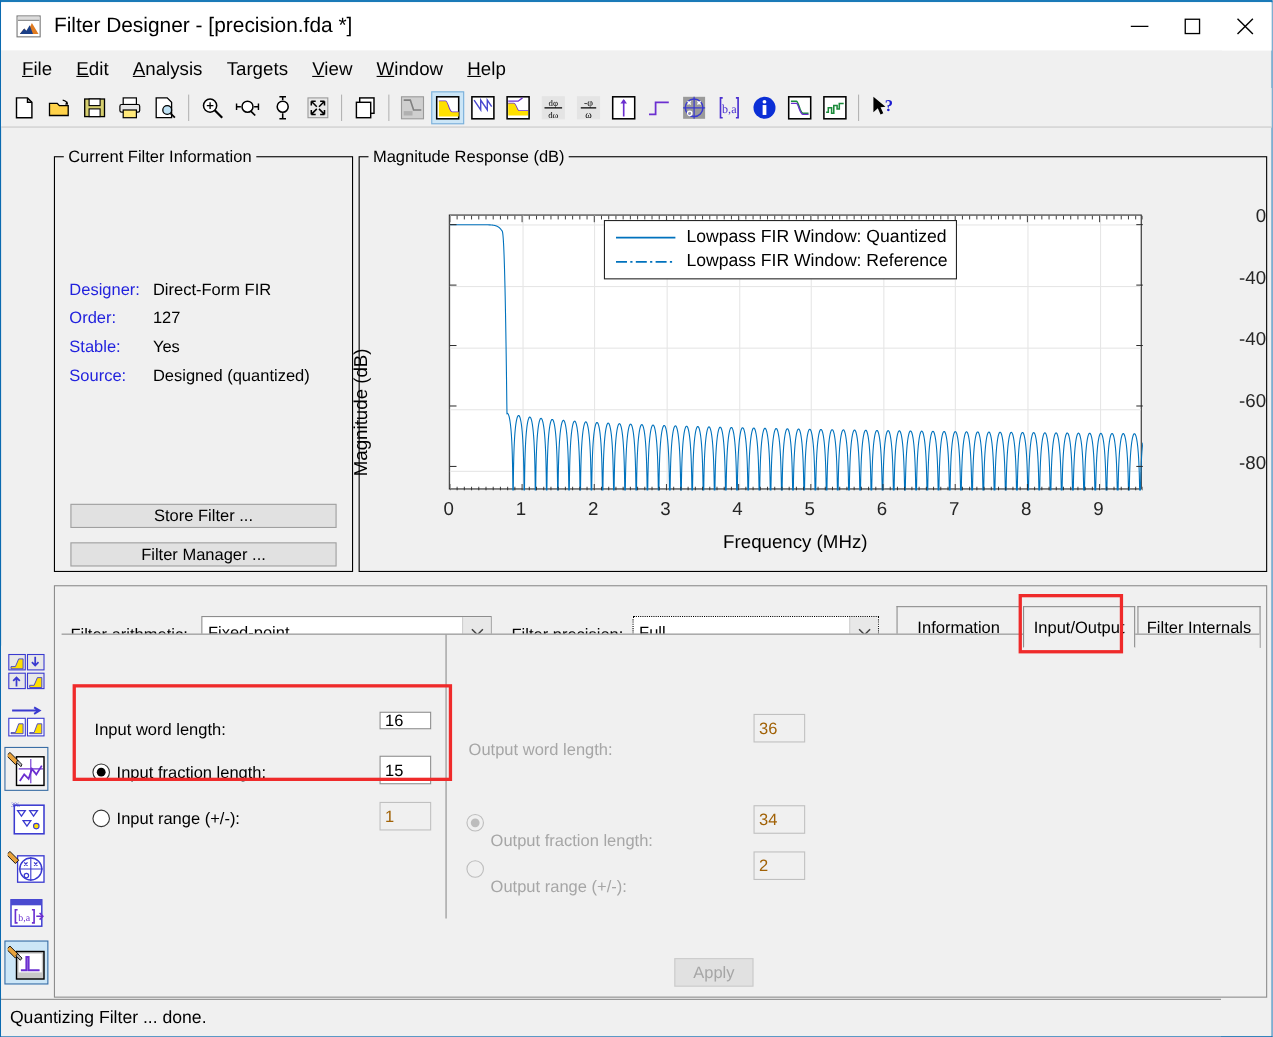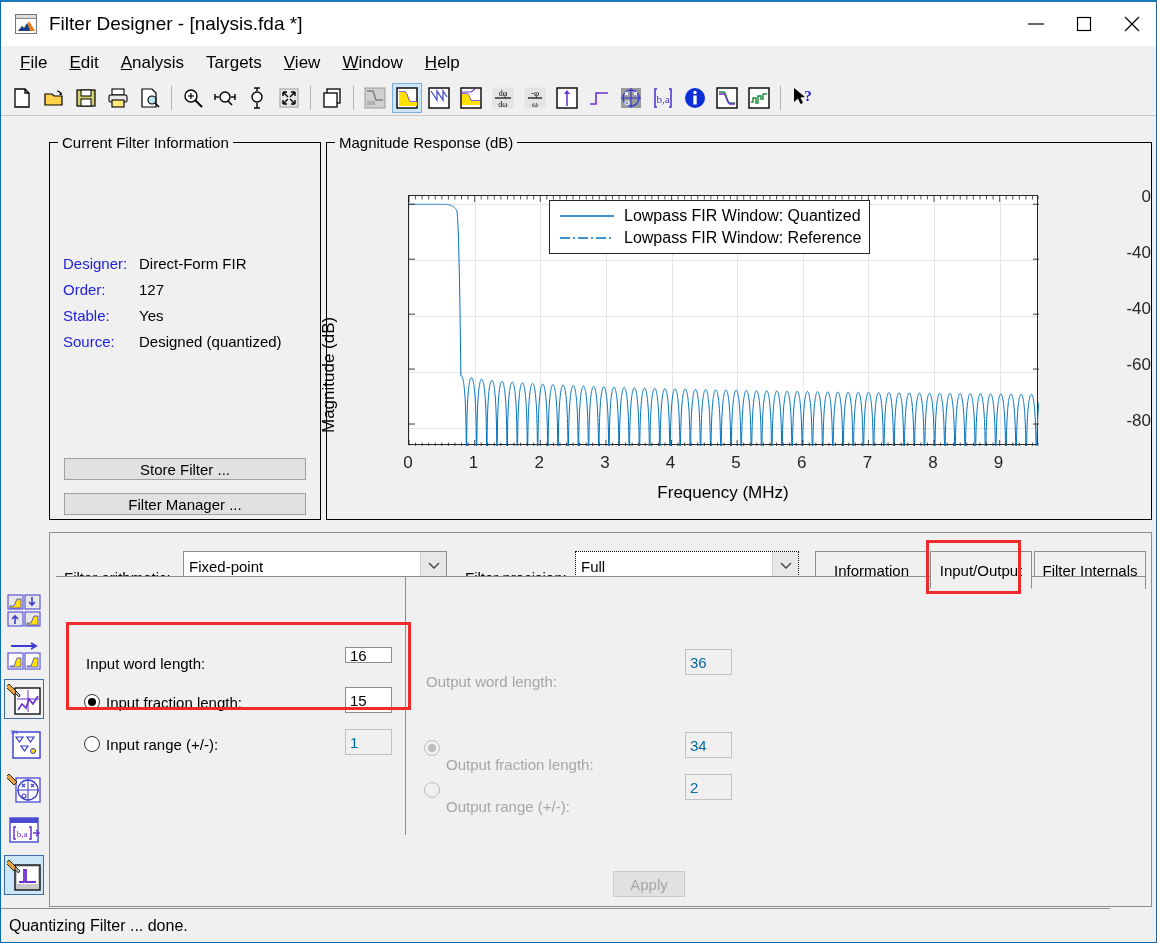--- a/index.html
+++ b/index.html
@@ -120,21 +120,21 @@
   .legend-line { width:58px; height:14px; margin-right:8px; flex:0 0 auto; }
 
   
   #designpanel {
     position: absolute; left: 48px; top: 530px; width: 1103px; height: 375px;
     background: #f0f0f0; border: 1px solid #8d8d8d;
   }
   .lbl { font-size: 15px; color: #000; white-space: nowrap; }
   .lbl.dis { color: #a6a6a6; margin-top: 16px; }
   .combo {
-    position:absolute; background:#fff; border:1px solid #8d8d8d; display:flex; align-items:center;
+    position:absolute; background:#fff; border:1px solid #8d8d8d; display:flex; align-items:center;margin-top:9px;
   }
   .combo .cval { font-size:15px; color:#000; padding-left:5px; flex:1; white-space:nowrap; }
   .combo .carrow {
     width:26px; height:100%; background:#e8e8e8; border-left:1px solid #cfcfcf;
     display:flex; align-items:center; justify-content:center;
   }
   .combo.focused { border:1px dotted #000; }
   .tab {
     position:absolute; background:#f0f0f0; border:1px solid #8d8d8d; border-bottom:none;
     font-size:15px; color:#000; display:flex; align-items:center; justify-content:center;
@@ -142,21 +142,21 @@
   .tab.active { background:#f0f0f0; border-bottom:1px solid #f0f0f0; z-index:3; }
   #tabcontent {
     position:absolute; left:6px; top:43px; width:1089px; height:285px;
     background:#f0f0f0; border-top:1px solid #8d8d8d;
   }
   .divider-v { position:absolute; width:1px; background:#8d8d8d; }
   .txtfield {
     position:absolute; background:#fff; border:1px solid #8d8d8d;
     font-size:15px; color:#000; padding-left:4px; display:flex; align-items:center;
   }
-  .txtfield.dis { background:#f0f0f0; color:#0369a1; border:1px solid #c0c0c0; }
+  .txtfield.dis { background:#f0f0f0; color:#a16207; border:1px solid #c0c0c0; }
   .radio {
     position:absolute; width:16px; height:16px; border-radius:50%;
     border:1.5px solid #333; background:#fff;
   }
   .radio.dis { border:1.5px solid #bdbdbd; background:#f0f0f0; }
   .radio .dot {
     position:absolute; left:3px; top:3px; width:8px; height:8px; border-radius:50%; background:#000;
   }
   .radio.dis .dot { background:#bdbdbd; }
   #apply-btn {
@@ -187,21 +187,21 @@
 <div id="app">
 
   <div id="titlebar">
     <div id="app-icon">
       <div class="bar"></div>
       <svg class="wave" viewBox="0 0 18 12">
         <path d="M0 11 L4 6 L7 9 L11 1 L17 11 Z" fill="#e07b20"></path>
         <path d="M0 11 L4 6 L6 8 L9 3 L12 11 Z" fill="#1b3f87"></path>
       </svg>
     </div>
-    <div id="title-text">Filter Designer -  [nalysis.fda *]</div>
+    <div id="title-text">Filter Designer -  [precision.fda *]</div>
     <div id="win-buttons">
       <div class="win-btn">
         <svg width="18" height="12">
             <line x1="1" y1="6" x2="17" y2="6" stroke="#000" stroke-width="1.2"></line>
           </svg>
       </div>
       <div class="win-btn">
         <svg width="16" height="16">
             <rect x="1.5" y="1.5" width="13" height="13" fill="none" stroke="#000" stroke-width="1.2"></rect>
           </svg>

